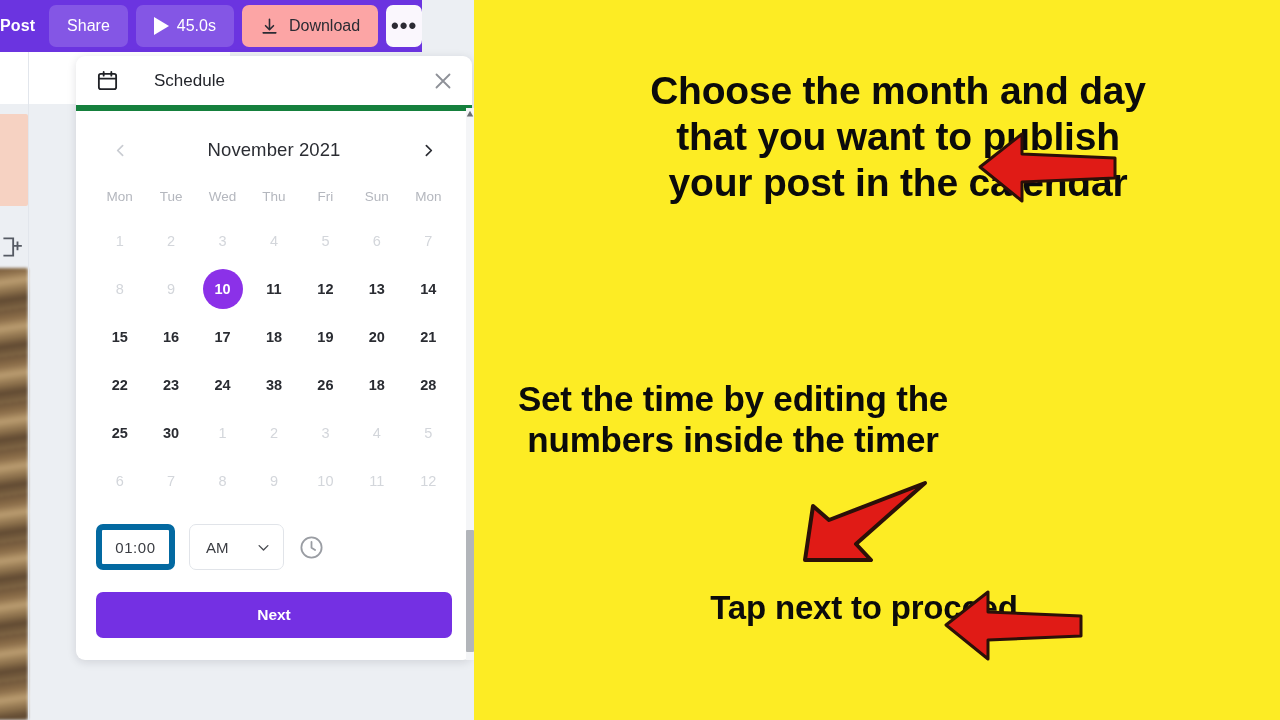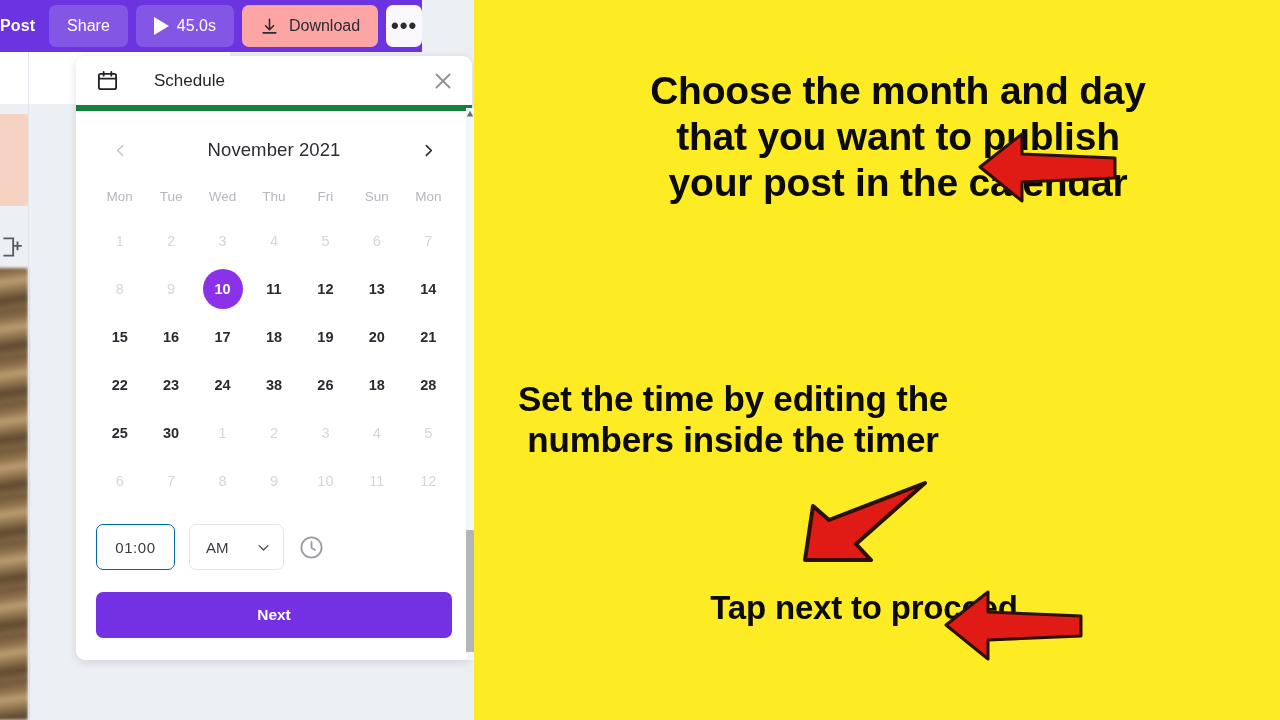--- a/index.html
+++ b/index.html
@@ -232,21 +232,21 @@
 
   
   .time-row {
     display: flex;
     align-items: center;
     gap: 14px;
     padding: 18px 2px 0 2px;
   }
   .time-input {
     width: 79px; height: 46px;
-    border: 1px solid #0369a1;
+    border: 6px solid #0369a1;
     border-radius: 7px;
     background: #fff;
     display: flex; align-items: center; justify-content: center;
     font-size: 15px;
     color: #3a3c42;
     letter-spacing: .6px;
     cursor: text;
   }
   .ampm-select {
     width: 95px; height: 46px;

